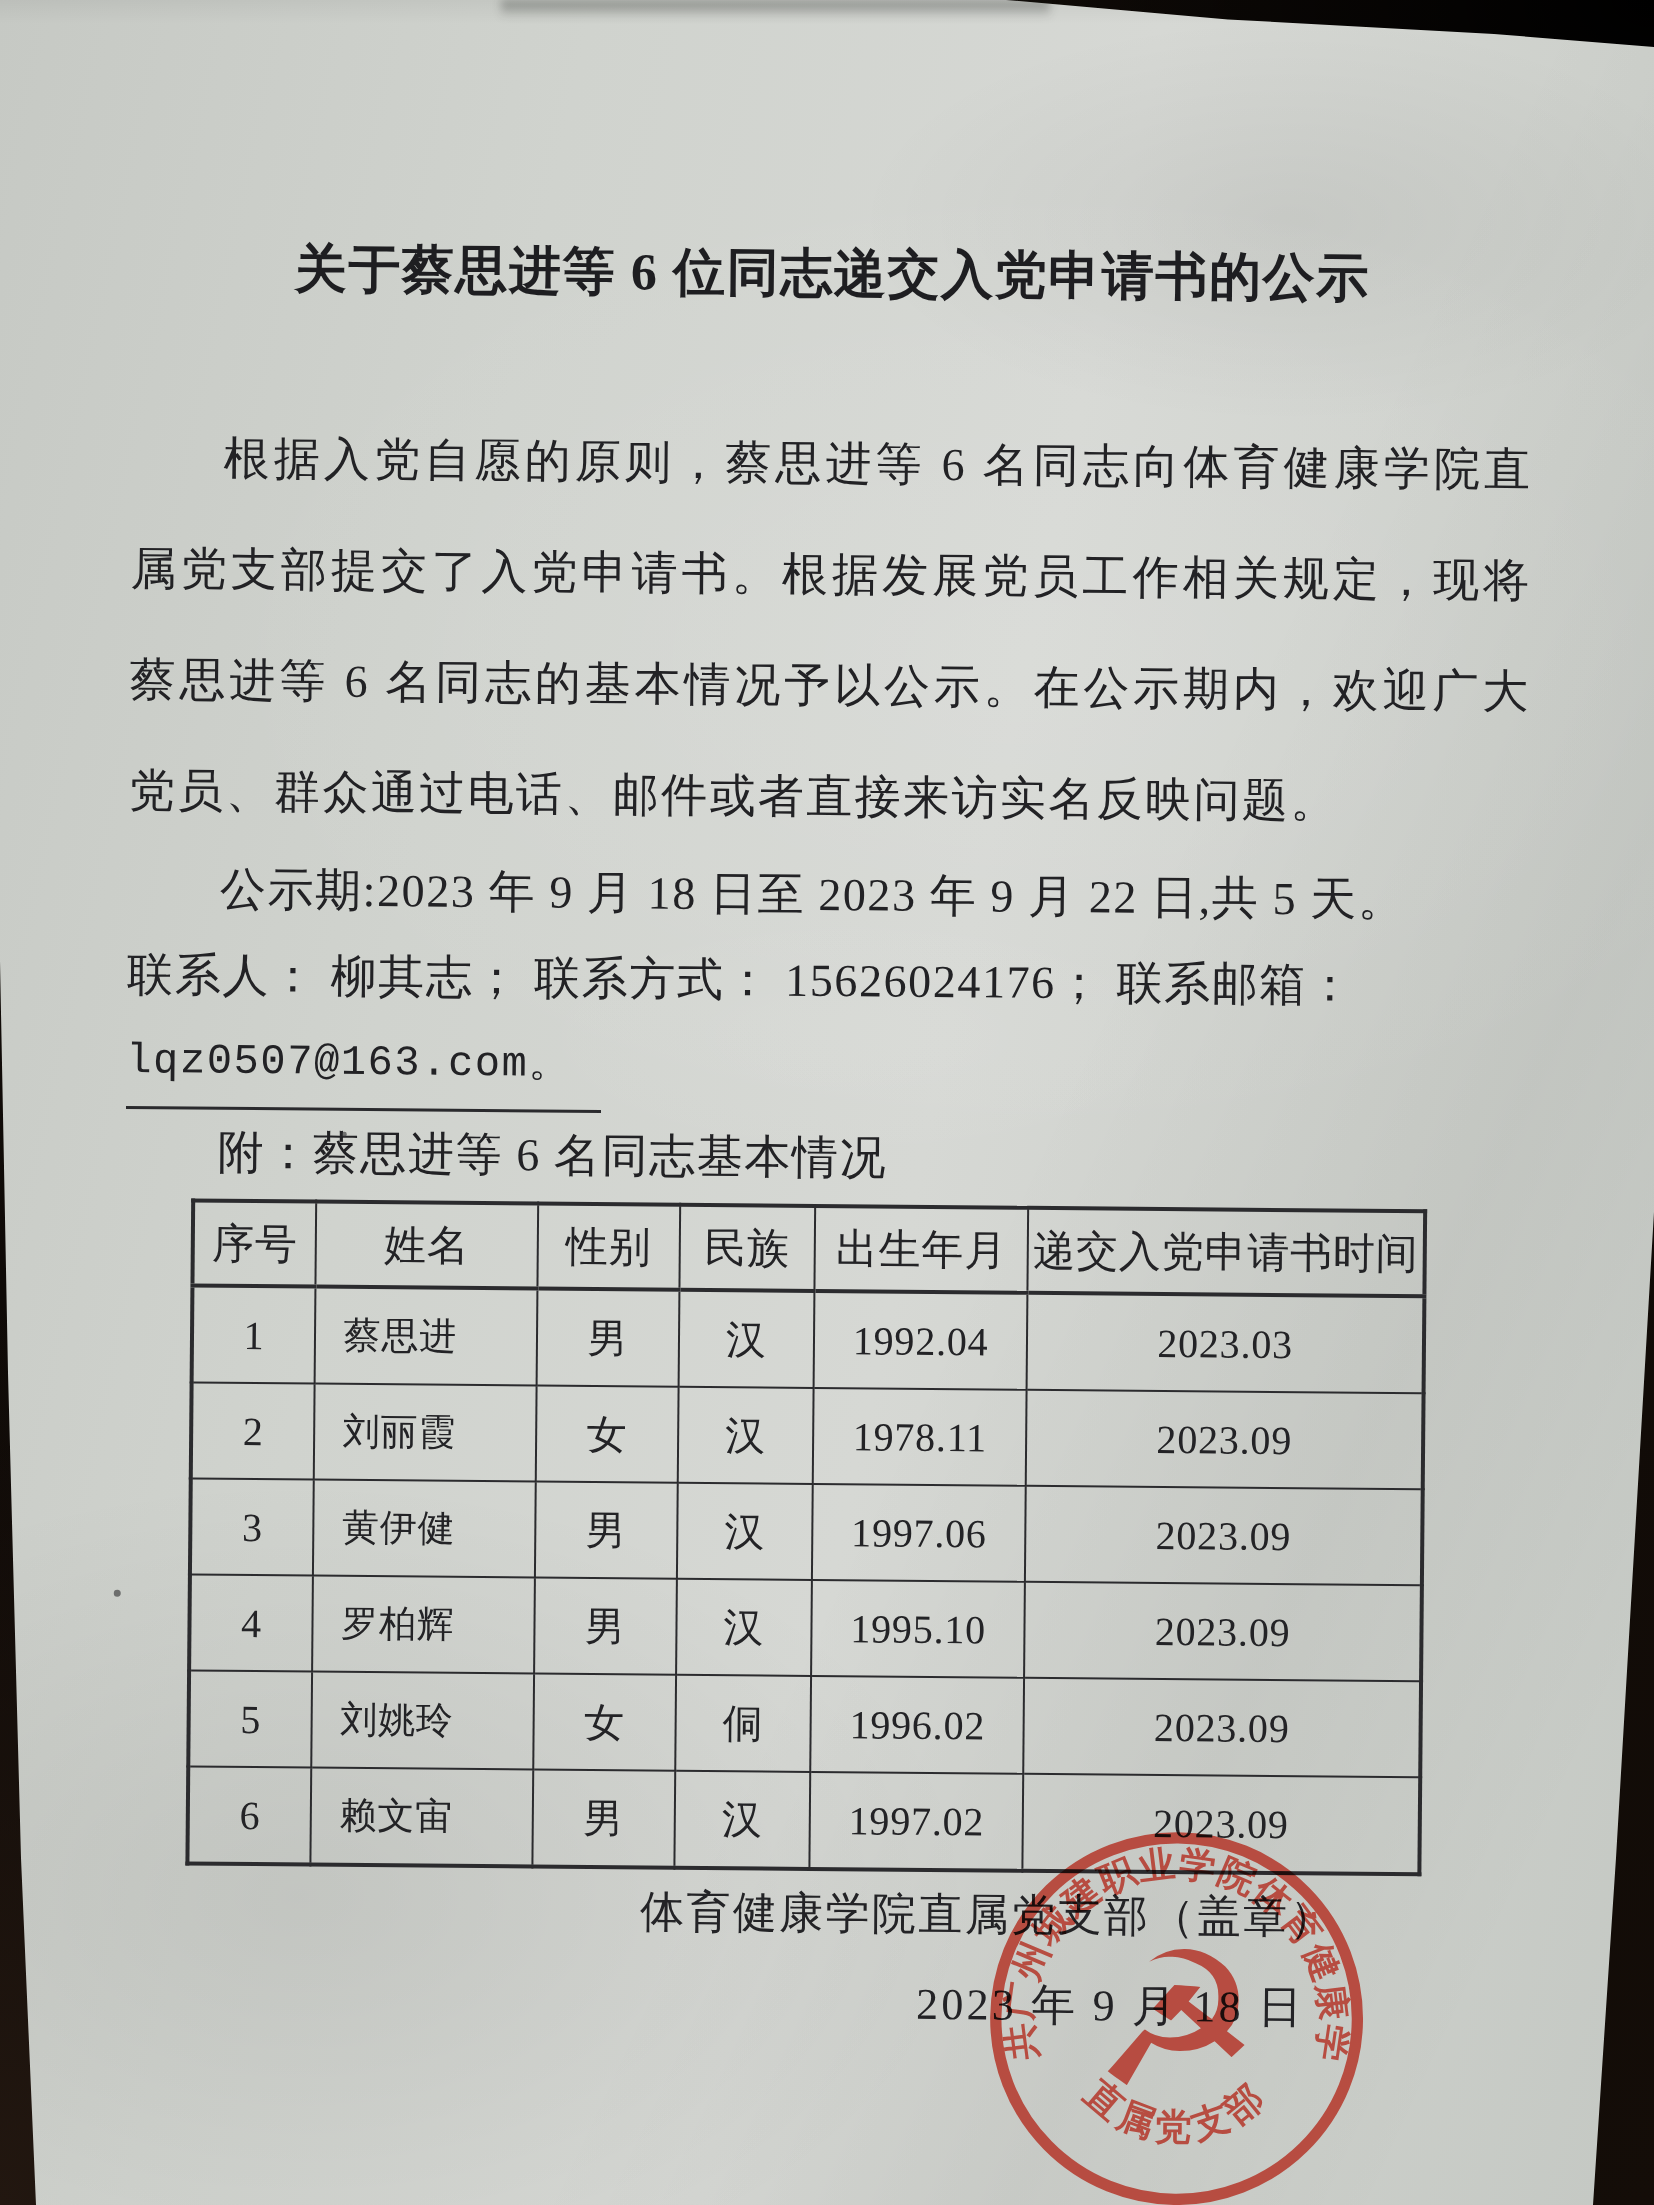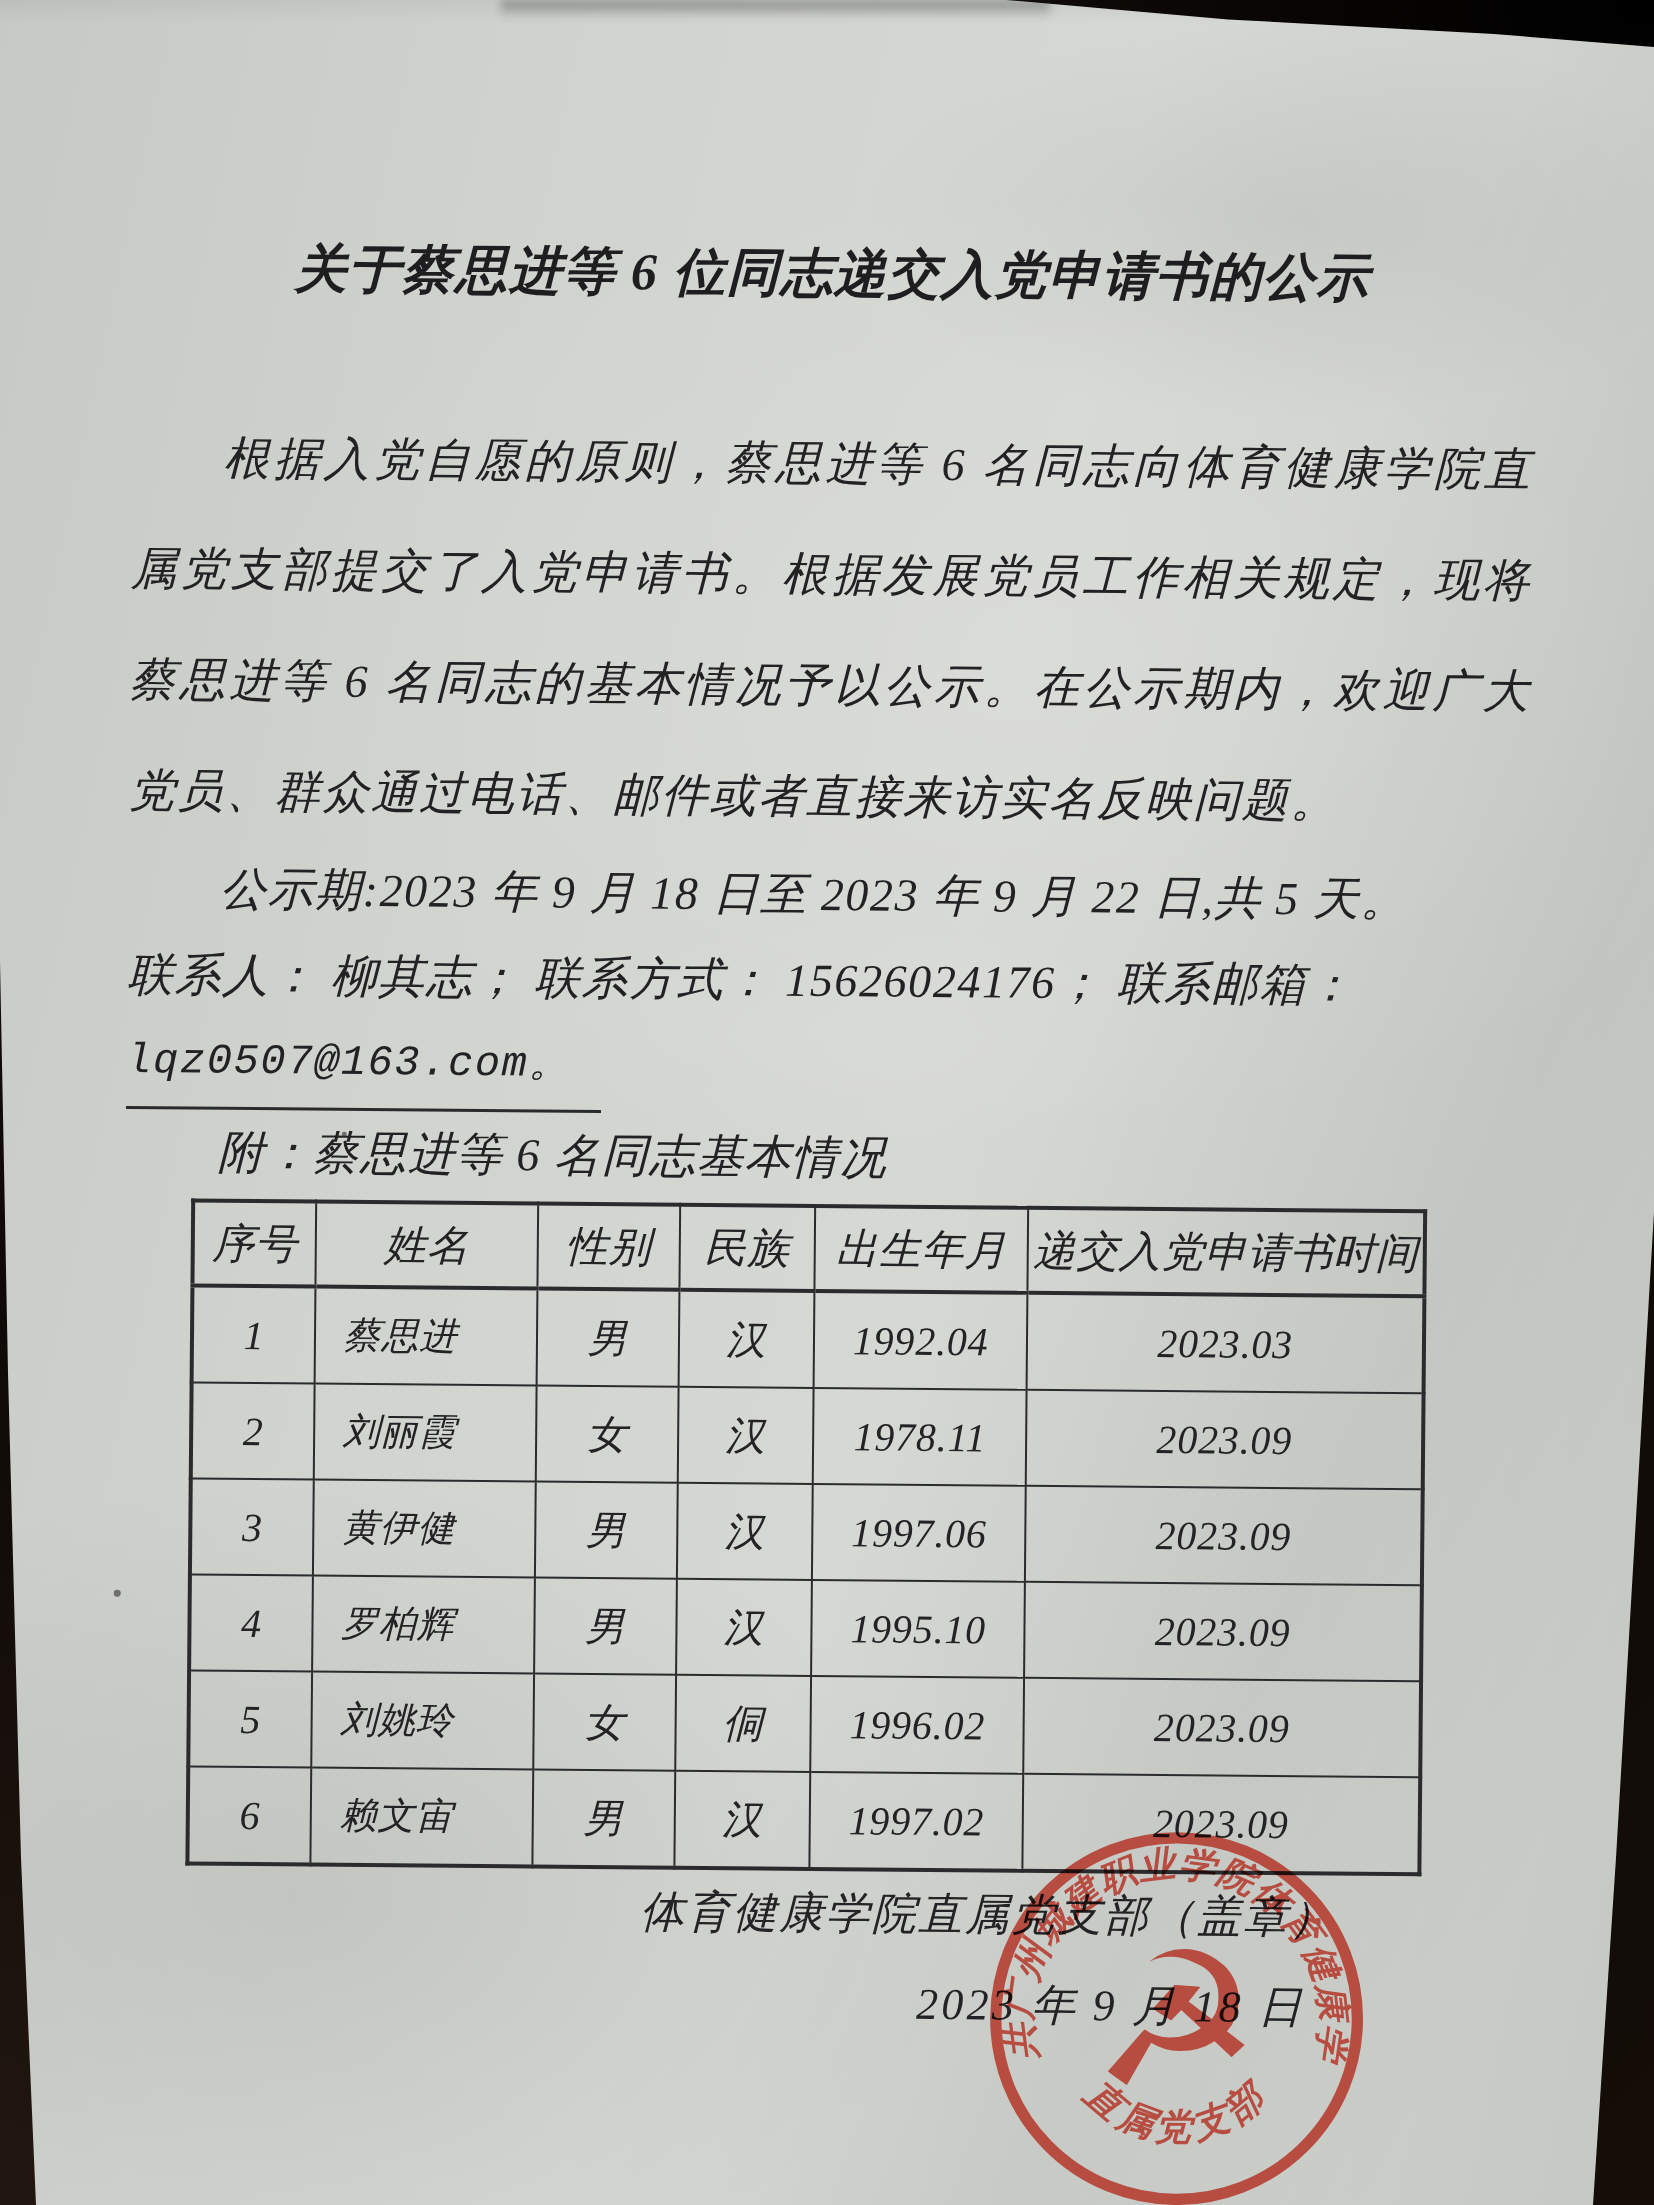--- a/index.html
+++ b/index.html
@@ -3,21 +3,20 @@
 <meta charset="utf-8">
 <style>
   html,body{margin:0;padding:0;background:#0b0806;}
   .screen{
     position:relative;width:1654px;height:2205px;overflow:hidden;
     background:
       radial-gradient(ellipse 1131px 727px at 100% 0%, #000000 0%, rgba(0,0,0,0) 60%),
       radial-gradient(ellipse 969px 1292px at 0% 100%, #221710 0%, rgba(24,16,10,0) 70%),
       linear-gradient(135deg,#17100a 0%,#0c0806 45%,#140d08 100%);
     font-family:"Liberation Serif","DejaVu Serif",serif;
-    font-style:italic;
   }
   .paper{
     position:absolute;inset:0;
     clip-path:polygon(0px 0px,1006px 0px,1228px 19.4px,1494px 34px,1654px 47px,
       1654px 1212px,1635px 1535px,1616px 1858px,1593px 2205px,
       36px 2205px,21px 1858px,8px 1373px,0px 961px);
     background:
       radial-gradient(ellipse 1212px 727px at 62% 30%, rgba(255,255,255,0.10), rgba(255,255,255,0) 70%),
       radial-gradient(ellipse 1050px 646px at 18% 86%, rgba(0,0,0,0.07), rgba(0,0,0,0) 65%),
       radial-gradient(ellipse 727px 339px at 78% 10%, rgba(0,0,0,0.06), rgba(0,0,0,0) 60%),

